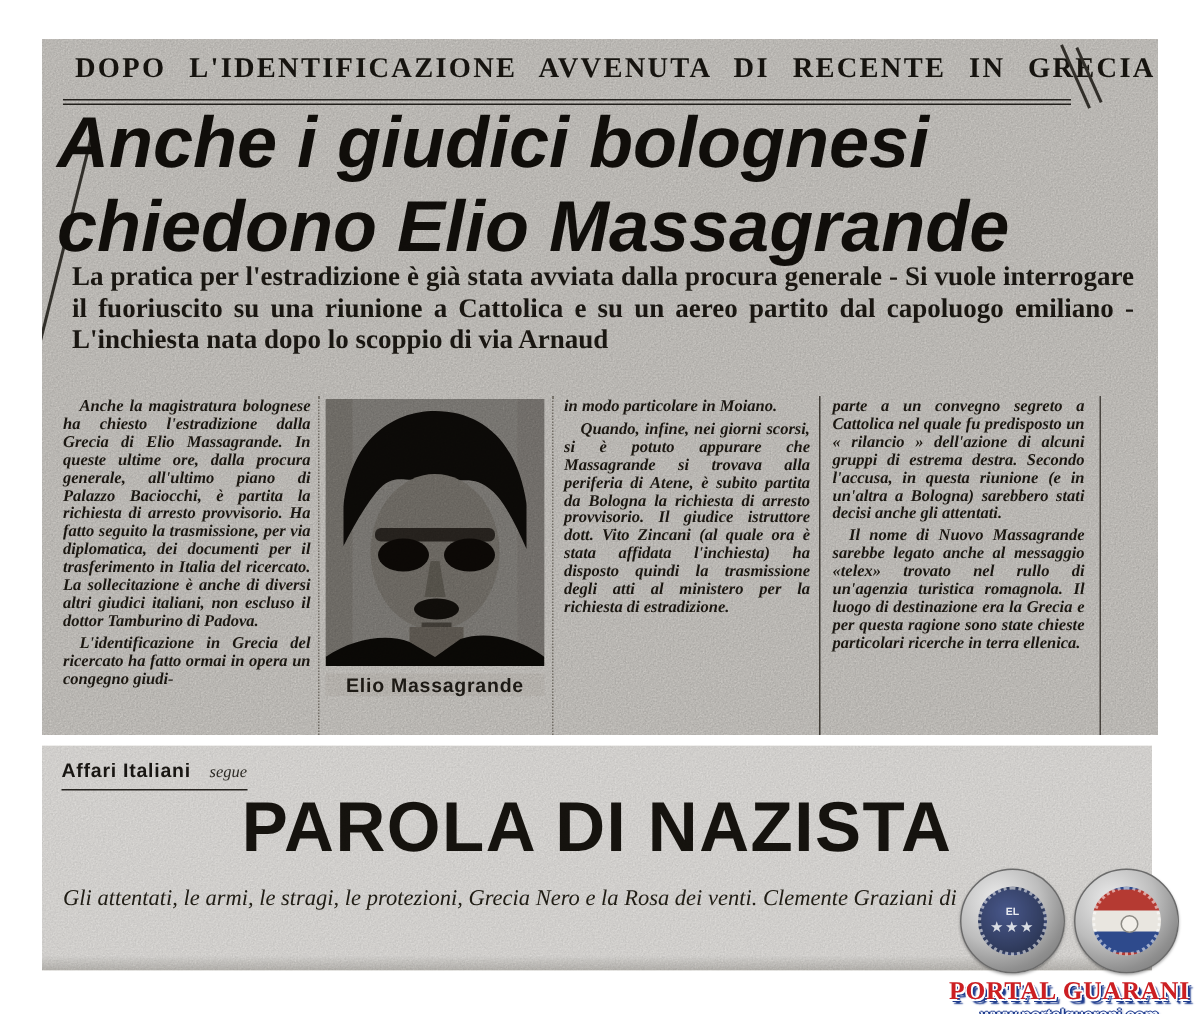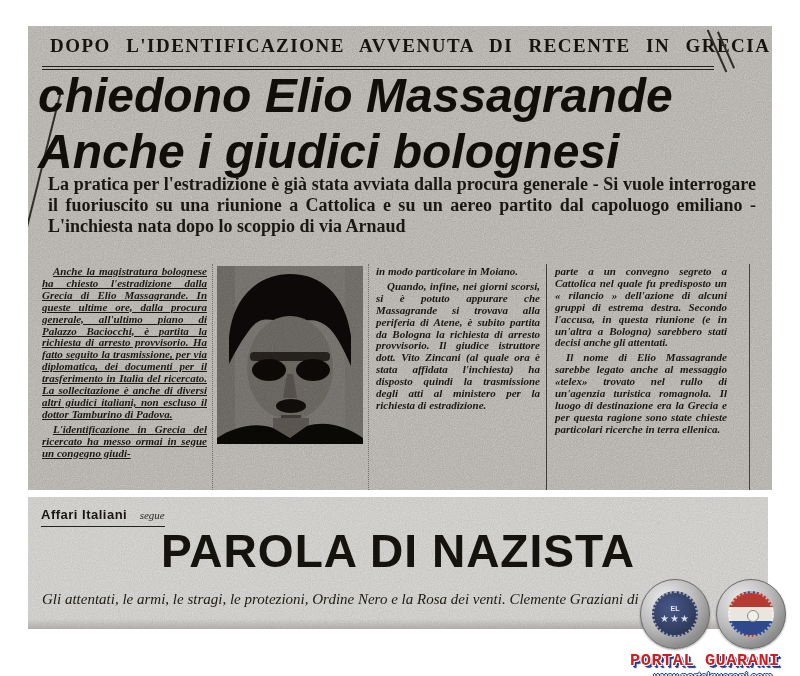--- a/index.html
+++ b/index.html
@@ -35,34 +35,34 @@
              font-size:18px; line-height:21px; text-align:justify;
              color:#201c16; }
 
   .body-row { position:absolute; left:8px; top:238px; width:730px; height:226px;
               display:flex; overflow:hidden; }
   .col { font-family:"Liberation Serif", serif; font-style:italic;
          font-weight:bold; font-size:11px; line-height:11.9px;
          text-align:justify; color:#211c15; overflow:hidden; }
   .col p { margin:0 0 3px 0; text-indent:11px; }
   .col.continued p:first-child { text-indent:0; }
-  .col-left   { width:176px; padding:2px 5px 0 6px;text-decoration:underline; }
+  .col-left   { width:176px; padding:2px 5px 0 6px; }
   .photo-col  { width:156px; border-left:1px dotted #8b867d; padding:2px 4px 0 4px; }
   .col-mid    { width:178px; border-left:1px dotted #8b867d; padding:2px 6px 0 7px; }
-  .col-right  { width:204px; border-left:1px solid #4d4841;
-                border-right:1px solid #55504a; padding:2px 22px 0 8px; }
+  .col-right  { width:188px; border-left:1px solid #4d4841;
+                border-right:1px solid #55504a; padding:2px 10px 0 8px; }
 
   .photo-frame { width:146px; height:178px; background:#c8c4be; overflow:hidden; }
   .caption { margin-top:5px; width:146px; text-align:center;
              font-family:"Liberation Sans", sans-serif; font-weight:bold;
              font-style:normal; font-size:13px; letter-spacing:0.5px;
              color:#24201a; background:#d6d2cc; }
 
   
-  .clip-bottom { position:absolute; left:28px; top:497px; width:740px; height:132px;
+  .clip-bottom { position:absolute; left:28px; top:497px; width:740px; height:150px;
                  background:#edebe8; overflow:hidden; }
   .section-label { position:absolute; left:13px; top:8px; white-space:nowrap;
                    border-bottom:1.5px solid #2a2722; padding-bottom:3px; }
   .section-label .name { font-family:"Liberation Sans", sans-serif; font-weight:bold;
                          font-size:13px; color:#1c1915; letter-spacing:0.5px; }
   .section-label .segue { font-family:"Liberation Serif", serif; font-style:italic;
                           font-size:11px; color:#33302a; margin-left:8px; }
   .big-headline { position:absolute; left:0; top:26px; width:740px;
                   text-align:center; font-family:"Liberation Sans", sans-serif;
                   font-weight:bold; font-size:47px; letter-spacing:1px;
@@ -87,21 +87,21 @@
                 display:flex; flex-direction:column; align-items:center; justify-content:center;
                 overflow:hidden; }
   .seal-inner.navy { background:radial-gradient(circle at 40% 35%, #48578a 0%, #333f63 60%, #232c47 100%); }
   .seal-el { font-size:7px; font-weight:bold; color:#e8eaf0; line-height:8px; }
   .seal-stars { font-size:10px; color:#d8dce4; line-height:11px; letter-spacing:1px; }
   .seal-flag { width:46px; height:46px; border-radius:50%;
                background:linear-gradient(180deg, #b53a32 0%, #b53a32 34%, #e9e6e0 34%, #e9e6e0 66%, #2e4a8c 66%, #2e4a8c 100%);
                position:relative; border:2px dotted rgba(255,255,255,0.55); }
   .seal-crest { position:absolute; left:17px; top:17px; width:12px; height:12px;
                 border-radius:50%; background:#f2efe9; border:1.5px solid #8c8a84; }
-  .brand { margin-top:2px; text-align:left; font-family:Liberation Mono, monospace;
+  .brand { margin-top:2px; text-align:center; font-family:Liberation Serif, serif;
            font-weight:bold; font-size:17px; letter-spacing:0.5px; white-space:nowrap;
            color:#cc1f23;
            text-shadow:-1px -1px 0 #ffffff, 1px -1px 0 #ffffff, -1px 1px 0 #ffffff,
                         1px 1px 0 #ffffff, 2px 2px 0 #1c3a8c, 3px 3px 1px #1c3a8c; }
   .brand-url { text-align:center; font-family:"Liberation Sans", sans-serif;
                font-weight:bold; font-size:10.5px; white-space:nowrap; color:#f2f5ff;
                text-shadow:-1px 0 0 #1c3a8c, 1px 0 0 #1c3a8c, 0 -1px 0 #1c3a8c,
                             0 1px 0 #1c3a8c, 1px 1px 2px #1c3a8c; }
 </style>
 </head>
@@ -112,31 +112,31 @@
   <section class="clip-top">
 
     <div class="kicker">DOPO L'IDENTIFICAZIONE AVVENUTA DI RECENTE IN GRECIA</div>
     <div class="kicker-rule"></div>
 
     <div class="mark mark-left"></div>
     <div class="mark mark-tr1"></div>
     <div class="mark mark-tr2"></div>
 
     <h1 class="headline">
+      <span style="display:block;">Anche i giudici bolognesi</span>
       <span style="display:block;">chiedono Elio Massagrande</span>
-      <span style="display:block;">Anche i giudici bolognesi</span>
     </h1>
 
     <div class="subhead">La pratica per l'estradizione è già stata avviata dalla procura generale - Si vuole interrogare il fuoriuscito su una riunione a Cattolica e su un aereo partito dal capoluogo emiliano - L'inchiesta nata dopo lo scoppio di via Arnaud</div>
 
     <div class="body-row">
 
       <div class="col col-left">
           <p>Anche la magistratura bolognese ha chiesto l'estradizione dalla Grecia di Elio Massagrande. In queste ultime ore, dalla procura generale, all'ultimo piano di Palazzo Baciocchi, è partita la richiesta di arresto provvisorio. Ha fatto seguito la trasmissione, per via diplomatica, dei documenti per il trasferimento in Italia del ricercato. La sollecitazione è anche di diversi altri giudici italiani, non escluso il dottor Tamburino di Padova.</p>
-          <p>L'identificazione in Grecia del ricercato ha messo ormai in segue un congegno giudi-</p>
+          <p>L'identificazione in Grecia del ricercato ha fatto ormai in opera un congegno giudi-</p>
         </div>
 
       <div class="photo-col">
         <div class="photo-frame">
           <svg width="146" height="178" viewBox="0 0 146 178">
             <defs>
               <filter id="photograin">
                 <feTurbulence type="fractalNoise" baseFrequency="0.55" numOctaves="2" stitchTiles="stitch" result="n"></feTurbulence>
                 <feColorMatrix in="n" type="matrix" values="0 0 0 0 0  0 0 0 0 0  0 0 0 0 0  0.9 0.9 0.9 0 0"></feColorMatrix>
               </filter>
@@ -161,30 +161,31 @@
             <ellipse cx="74" cy="140" rx="15" ry="7" fill="#1d1813"></ellipse>
             <rect x="64" y="149" width="20" height="3" fill="#59524a" opacity="0.8"></rect>
 
             <rect x="56" y="152" width="36" height="22" fill="#978f84"></rect>
 
             <path d="M0,178 L0,172 C18,160 40,156 56,162 L73,172 L90,160
                      C108,154 130,160 146,172 L146,178 Z" fill="#13100c"></path>
             <rect width="146" height="178" filter="url(#photograin)" opacity="0.28"></rect>
           </svg>
         </div>
+        <div class="caption">Elio Massagrande</div>
       </div>
 
       <div class="col col-mid continued">
           <p>in modo particolare in Moiano.</p>
           <p>Quando, infine, nei giorni scorsi, si è potuto appurare che Massagrande si trovava alla periferia di Atene, è subito partita da Bologna la richiesta di arresto provvisorio. Il giudice istruttore dott. Vito Zincani (al quale ora è stata affidata l'inchiesta) ha disposto quindi la trasmissione degli atti al ministero per la richiesta di estradizione.</p>
         </div>
 
       <div class="col col-right continued">
           <p>parte a un convegno segreto a Cattolica nel quale fu predisposto un « rilancio » dell'azione di alcuni gruppi di estrema destra. Secondo l'accusa, in questa riunione (e in un'altra a Bologna) sarebbero stati decisi anche gli attentati.</p>
-          <p>Il nome di Elio Massagrande sarebbe legato anche al messaggio «telex» trovato nel rullo di un'agenzia turistica romagnola. Il luogo di destinazione era la Grecia e per questa ragione sono state chieste particolari ricerche in terra ellenica.</p>
+          <p>Il nome di Nuovo Massagrande sarebbe legato anche al messaggio «telex» trovato nel rullo di un'agenzia turistica romagnola. Il luogo di destinazione era la Grecia e per questa ragione sono state chieste particolari ricerche in terra ellenica.</p>
         </div>
     </div>
 
     <svg class="grain">
       <filter id="g1">
         <feTurbulence type="fractalNoise" baseFrequency="0.9" numOctaves="2" stitchTiles="stitch" result="n"></feTurbulence>
         <feColorMatrix in="n" type="matrix" values="0 0 0 0 0  0 0 0 0 0  0 0 0 0 0  0.5 0.5 0.5 0 0"></feColorMatrix>
       </filter>
       <rect width="100%" height="100%" filter="url(#g1)" opacity="0.22"></rect>
     </svg>
@@ -193,21 +194,21 @@
   <section class="clip-bottom">
 
     <div class="section-label">
       <span class="name">Affari Italiani</span>
       <span class="segue">segue</span>
     </div>
 
     <h2 class="big-headline">PAROLA DI NAZISTA</h2>
 
     <div class="bottom-body">
-        <p>Gli attentati, le armi, le stragi, le protezioni, Ordine Nero e la Rosa dei venti. Clemente Graziani di</p>
+        <p>Gli attentati, le armi, le stragi, le protezioni, Grecia Nero e la Rosa dei venti. Clemente Graziani di</p>
       </div>
 
     <div class="bottom-shadow"></div>
 
     <svg class="grain">
       <filter id="g2">
         <feTurbulence type="fractalNoise" baseFrequency="0.9" numOctaves="2" stitchTiles="stitch" result="n"></feTurbulence>
         <feColorMatrix in="n" type="matrix" values="0 0 0 0 0  0 0 0 0 0  0 0 0 0 0  0.5 0.5 0.5 0 0"></feColorMatrix>
       </filter>
       <rect width="100%" height="100%" filter="url(#g2)" opacity="0.16"></rect>

